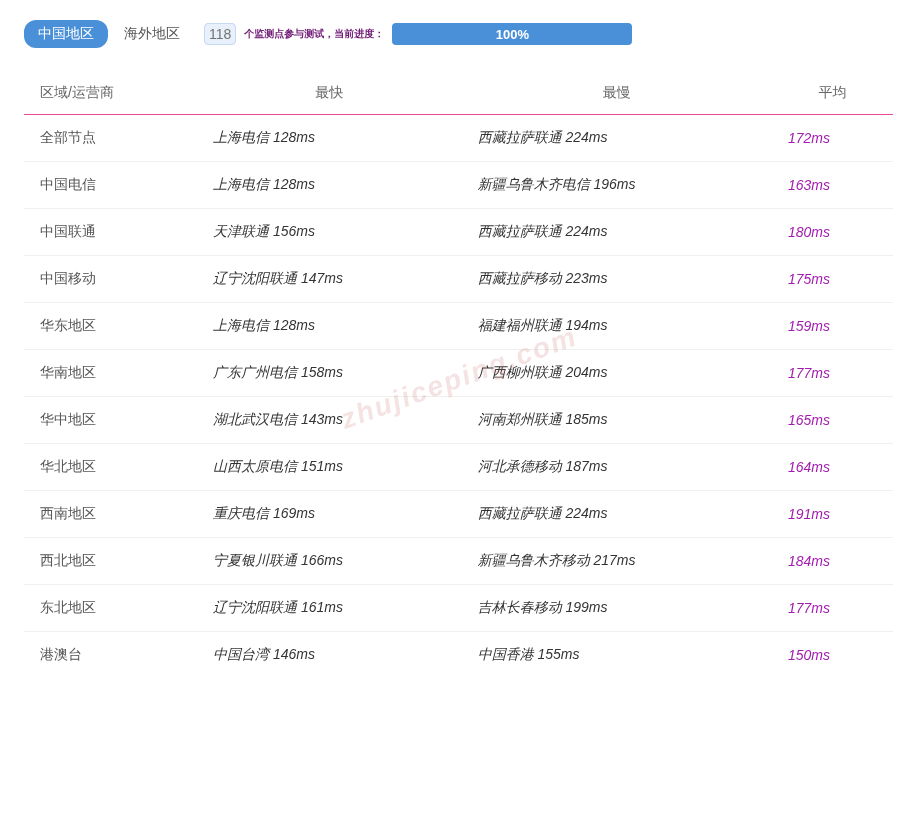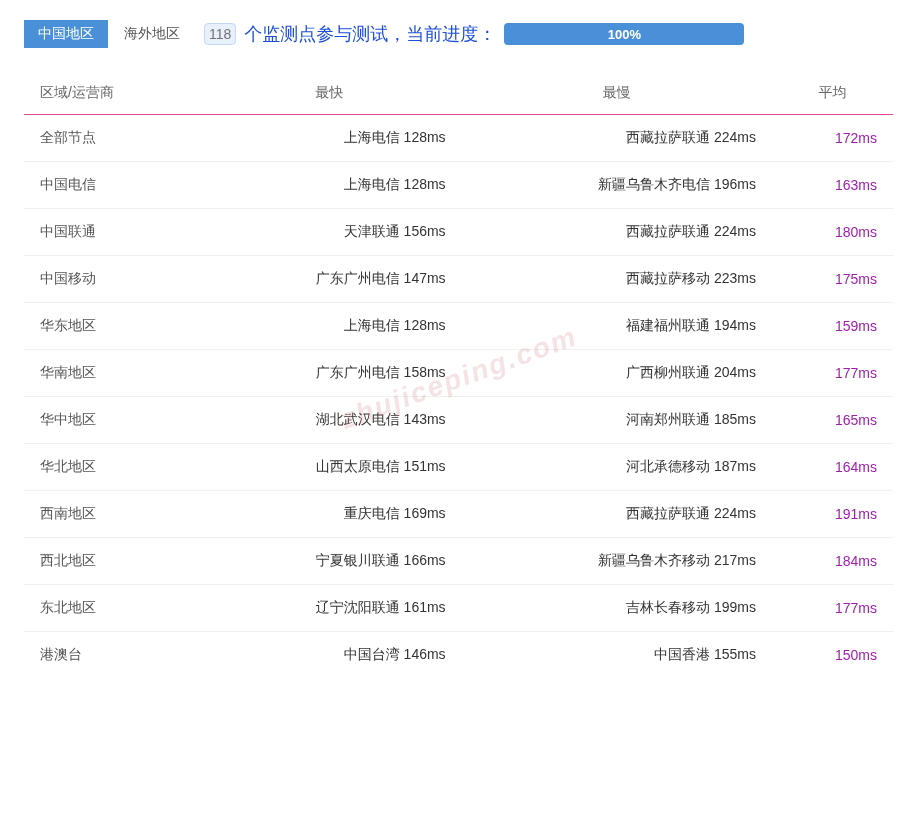--- a/index.html
+++ b/index.html
@@ -16,21 +16,21 @@
     .header {
       display: flex;
       align-items: center;
       gap: 16px;
       margin-bottom: 24px;
     }
     .tab-active {
       background: #4a90d9;
       color: #fff;
       padding: 5px 14px;
-      border-radius: 0;
+      border-radius: 12px;
       font-size: 14px;
       cursor: pointer;
     }
     .tab-inactive {
       color: #555;
       font-size: 14px;
       cursor: pointer;
     }
     .monitor-info {
       display: flex;
@@ -40,22 +40,23 @@
     }
     .badge {
       background: #e8f0fb;
       color: #737373;
       border: 1px solid #c5d9f5;
       border-radius: 4px;
       padding: 2px 4px;
       font-size: 14px;
     }
     .monitor-text {
-      color: #1d4ed8;
-      font-size: 18px;
+      color: #701a75;
+      font-size: 10px;
+      font-weight: bold;
     }
     .progress-bar-container {
       width: 240px;
       height: 22px;
       background: #4a90d9;
       border-radius: 4px;
       display: flex;
       align-items: center;
       justify-content: center;
     }
@@ -89,21 +90,22 @@
     }
     tbody td {
       padding: 14px 16px;
       font-size: 14px;
       color: #333;
     }
     tbody td:first-child {
       color: #555;
     }
     tbody td:not(:first-child) {
-      text-align: right;
+      text-align: left;
+      font-style: italic;
     }
     .watermark {
       position: absolute;
       top: 50%;
       left: 50%;
       transform: translate(-50%, -40%) rotate(-20deg);
       font-size: 28px;
       color: rgba(200, 100, 100, 0.18);
       pointer-events: none;
       white-space: nowrap;
@@ -161,21 +163,21 @@
             <td class="avg-col">163ms</td>
           </tr>
           <tr>
             <td>中国联通</td>
             <td>天津联通 156ms</td>
             <td>西藏拉萨联通 224ms</td>
             <td class="avg-col">180ms</td>
           </tr>
           <tr>
             <td>中国移动</td>
-            <td>广东广州电信 147ms</td>
+            <td>辽宁沈阳联通 147ms</td>
             <td>西藏拉萨移动 223ms</td>
             <td class="avg-col">175ms</td>
           </tr>
           <tr>
             <td>华东地区</td>
             <td>上海电信 128ms</td>
             <td>福建福州联通 194ms</td>
             <td class="avg-col">159ms</td>
           </tr>
           <tr>

